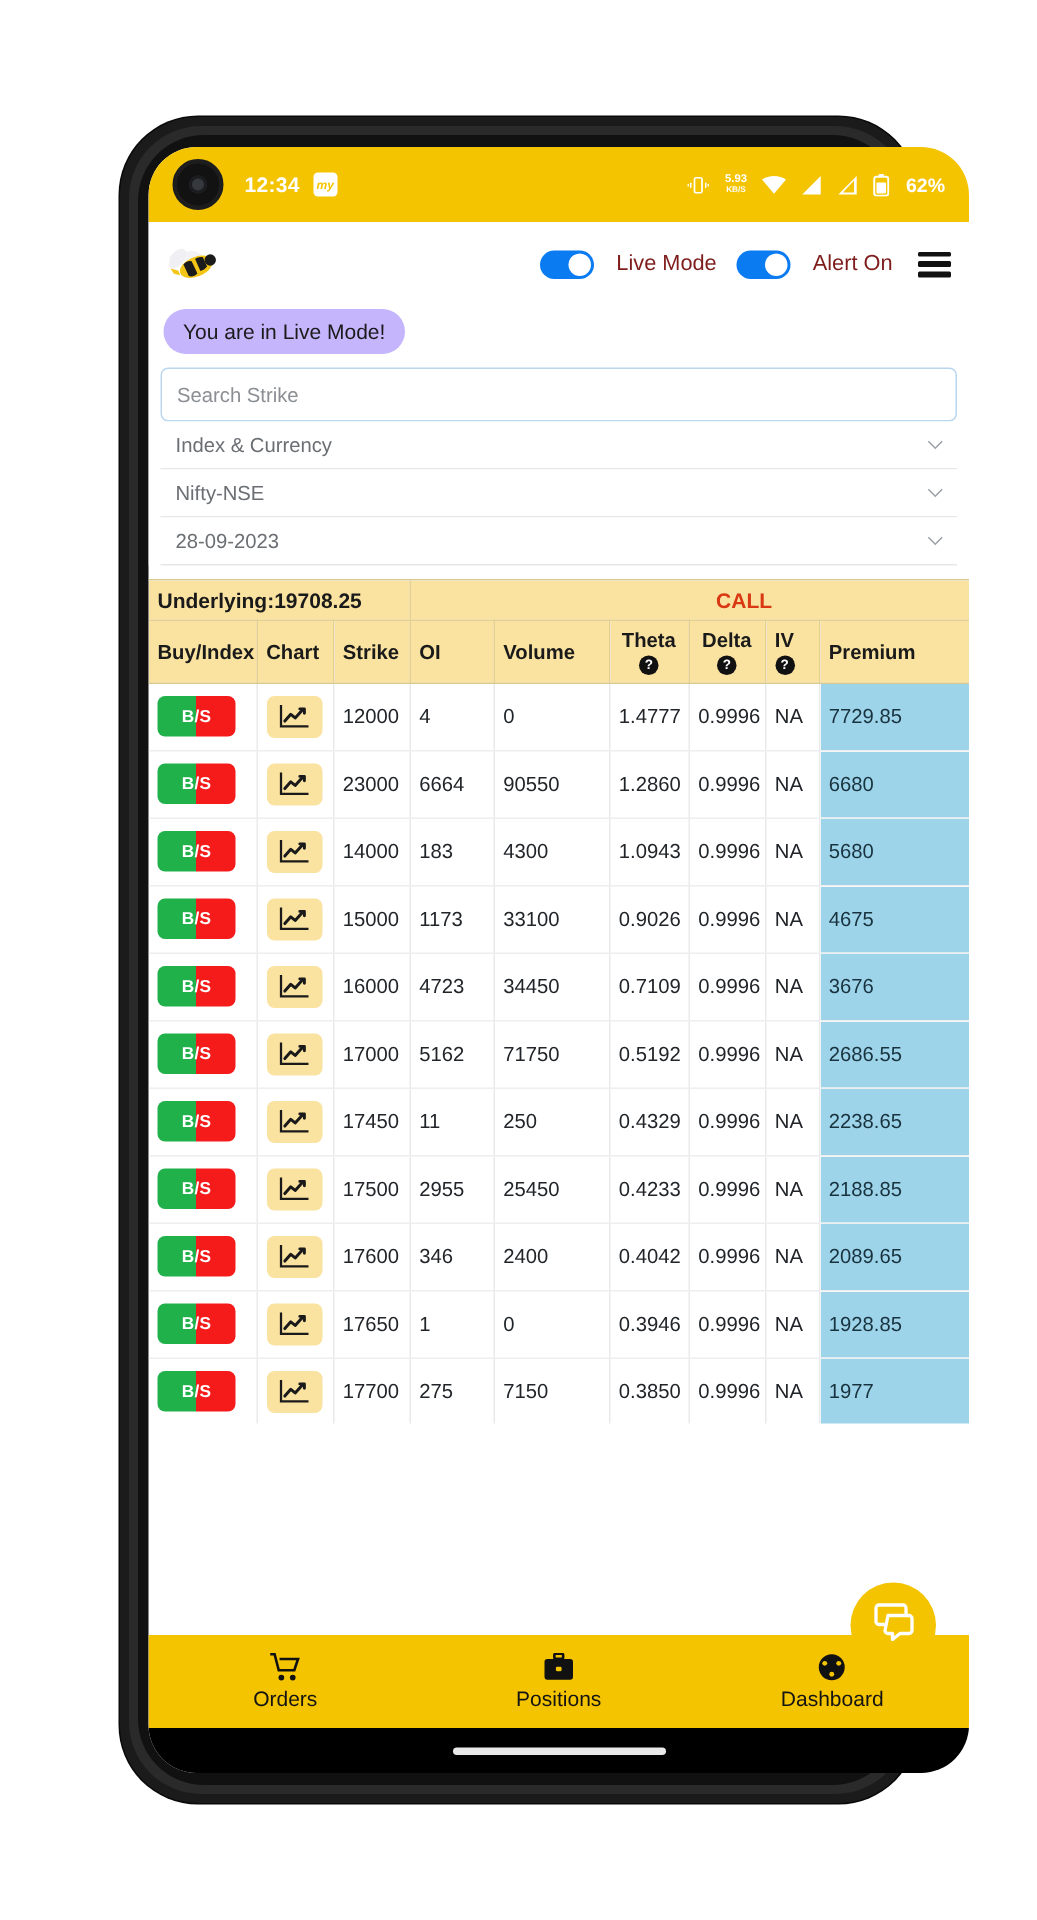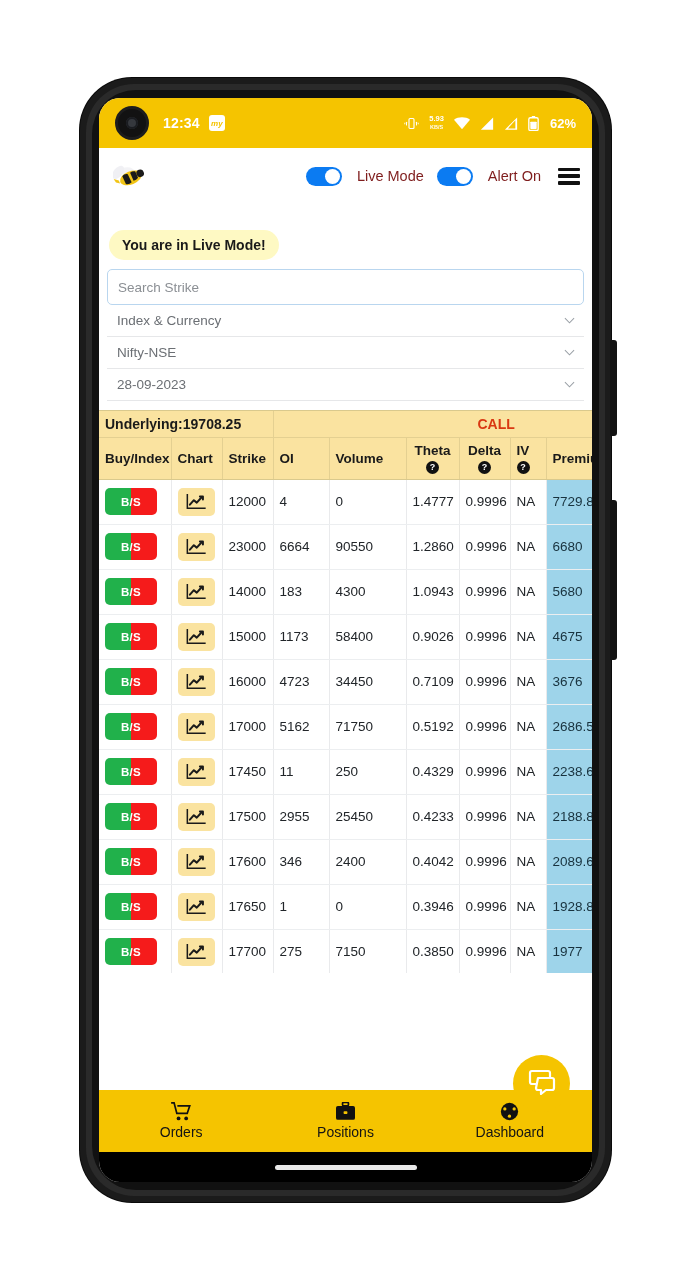--- a/index.html
+++ b/index.html
@@ -46,23 +46,23 @@
     background: #121212;
     border-radius: 0 3px 3px 0;
   }
   .side-btn.vol { top: 340px; height: 96px; }
   .side-btn.pwr { top: 500px; height: 160px; }
 
   
   .screen {
     position: absolute;
     left: 99px; top: 98px;
-    width: 493px; height: 1084px;
+    width: 547px; height: 1084px;
     background: #ffffff;
-    border-radius: 21px;
+    border-radius: 32px;
     overflow: hidden;
   }
 
   
   .statusbar {
     position: relative;
     height: 50px;
     background: #f5c400;
     display: flex;
     align-items: center;
@@ -150,26 +150,25 @@
     cursor: pointer; margin-left: 4px;
   }
   .hamburger span {
     display: block; height: 3.2px; background: #111; border-radius: 1px;
   }
 
   
   .live-pill-wrap { padding: 2px 0 9px 10px; background:#fff; }
   .live-pill {
     display: inline-block;
-    background: #fef9c3;
+    background: #c4b5fd;
     color: #1a1a1a;
-    font-size: 14px; font-weight: 700;
+    font-size: 14px; font-weight: 400;
     padding: 7px 13px;
     border-radius: 16px;
-    margin-top: 24px;
   }
 
   
   .form-area { padding: 0 8px; background: #fff; }
   .search-box {
     height: 36px;
     border: 1px solid #b9d6ef;
     border-radius: 5px;
     display: flex; align-items: center;
     padding: 0 10px;
@@ -584,21 +583,21 @@
                     <svg width="21" height="17" viewBox="0 0 22 18" fill="none">
                       <path d="M1.3 1v15.2h19.4" stroke="#1a1a1a" stroke-width="1.6"></path>
                       <path d="M4 12.4 8.2 7.6l3.1 2.6 5.4-6" stroke="#1a1a1a" stroke-width="2.1" stroke-linejoin="round" stroke-linecap="round"></path>
                       <path d="M14.6 3.8h3.2v3.1" stroke="#1a1a1a" stroke-width="2.1" stroke-linejoin="round" stroke-linecap="round"></path>
                     </svg>
                   </span>
                 </div>
               </td>
               <td>15000</td>
               <td>1173</td>
-              <td>58400</td>
+              <td>33100</td>
               <td>0.9026</td>
               <td>0.9996</td>
               <td>NA</td>
               <td class="prem">4675</td>
             </tr>
             <tr>
               <td>
                 <div class="bs-btn">B/S</div>
               </td>
               <td>

